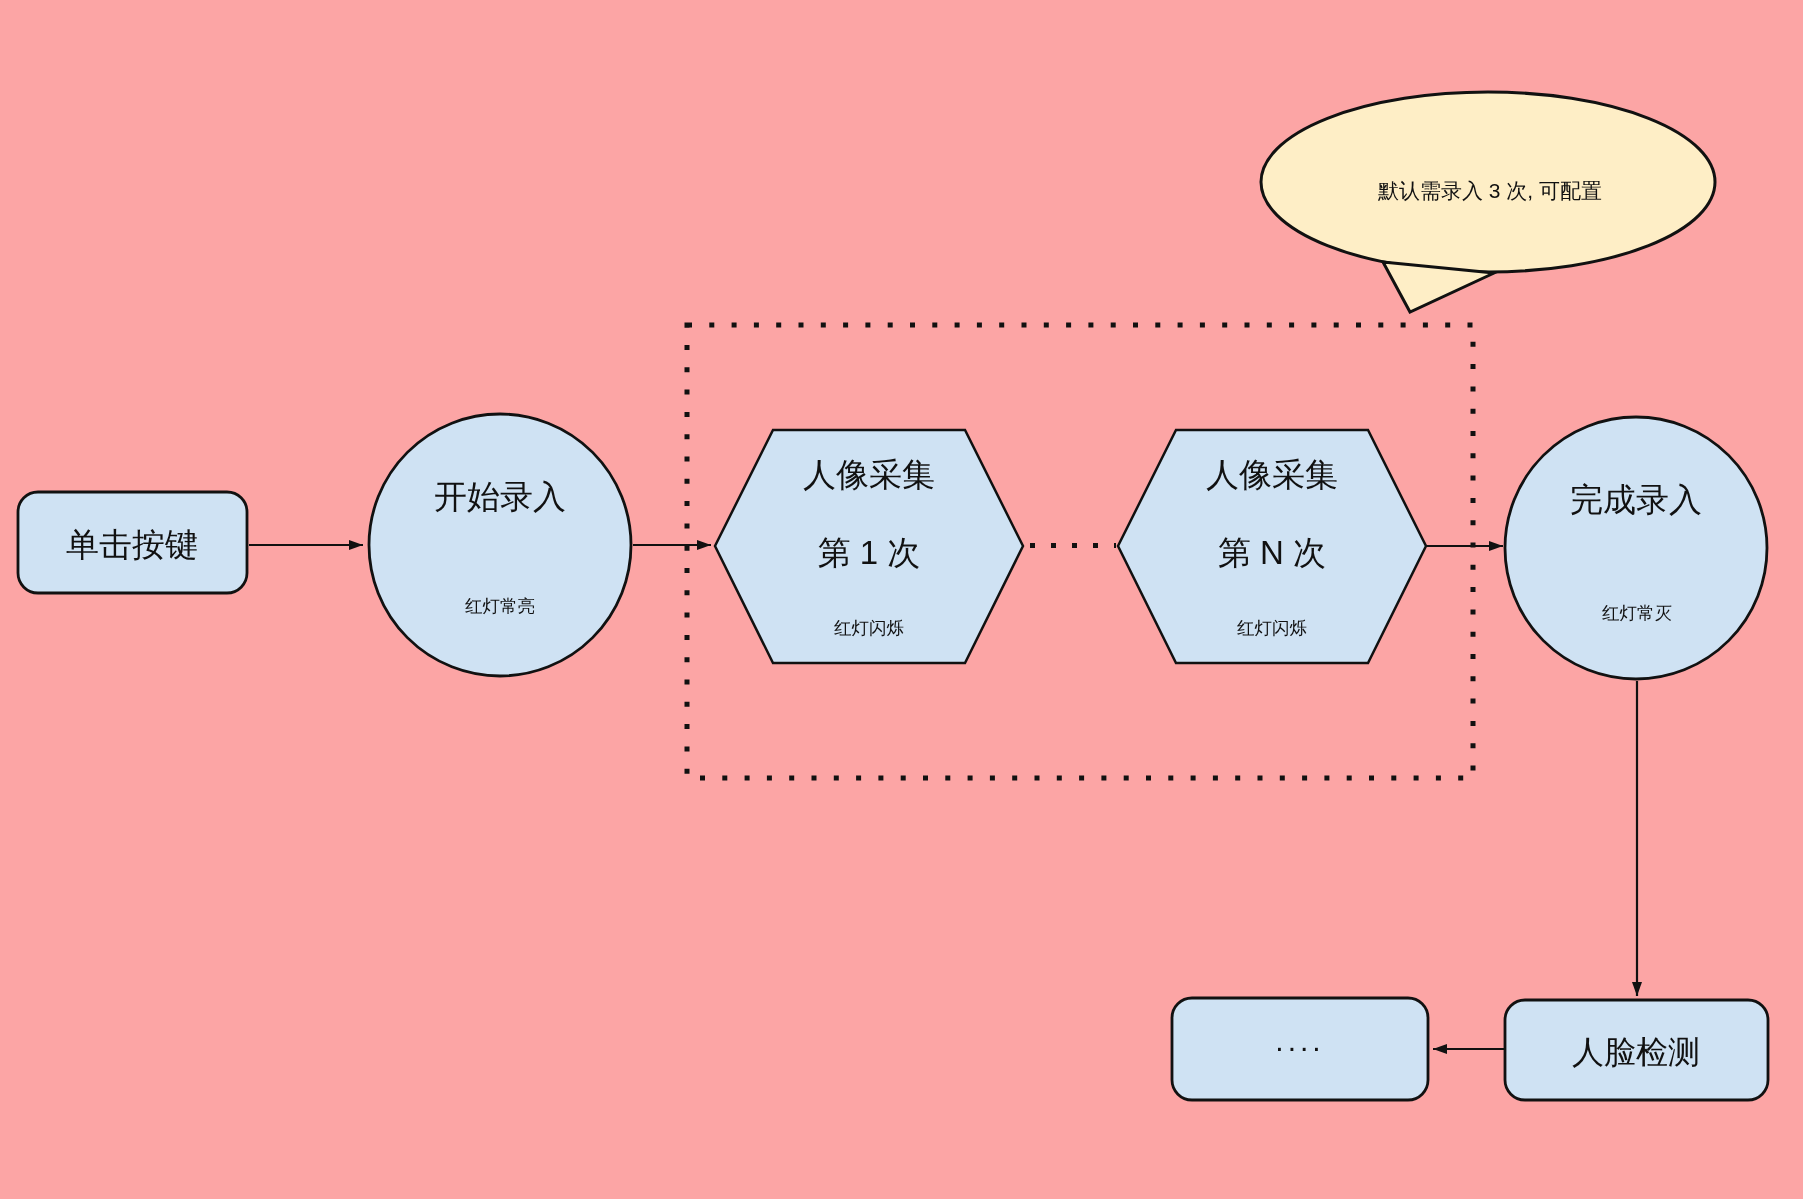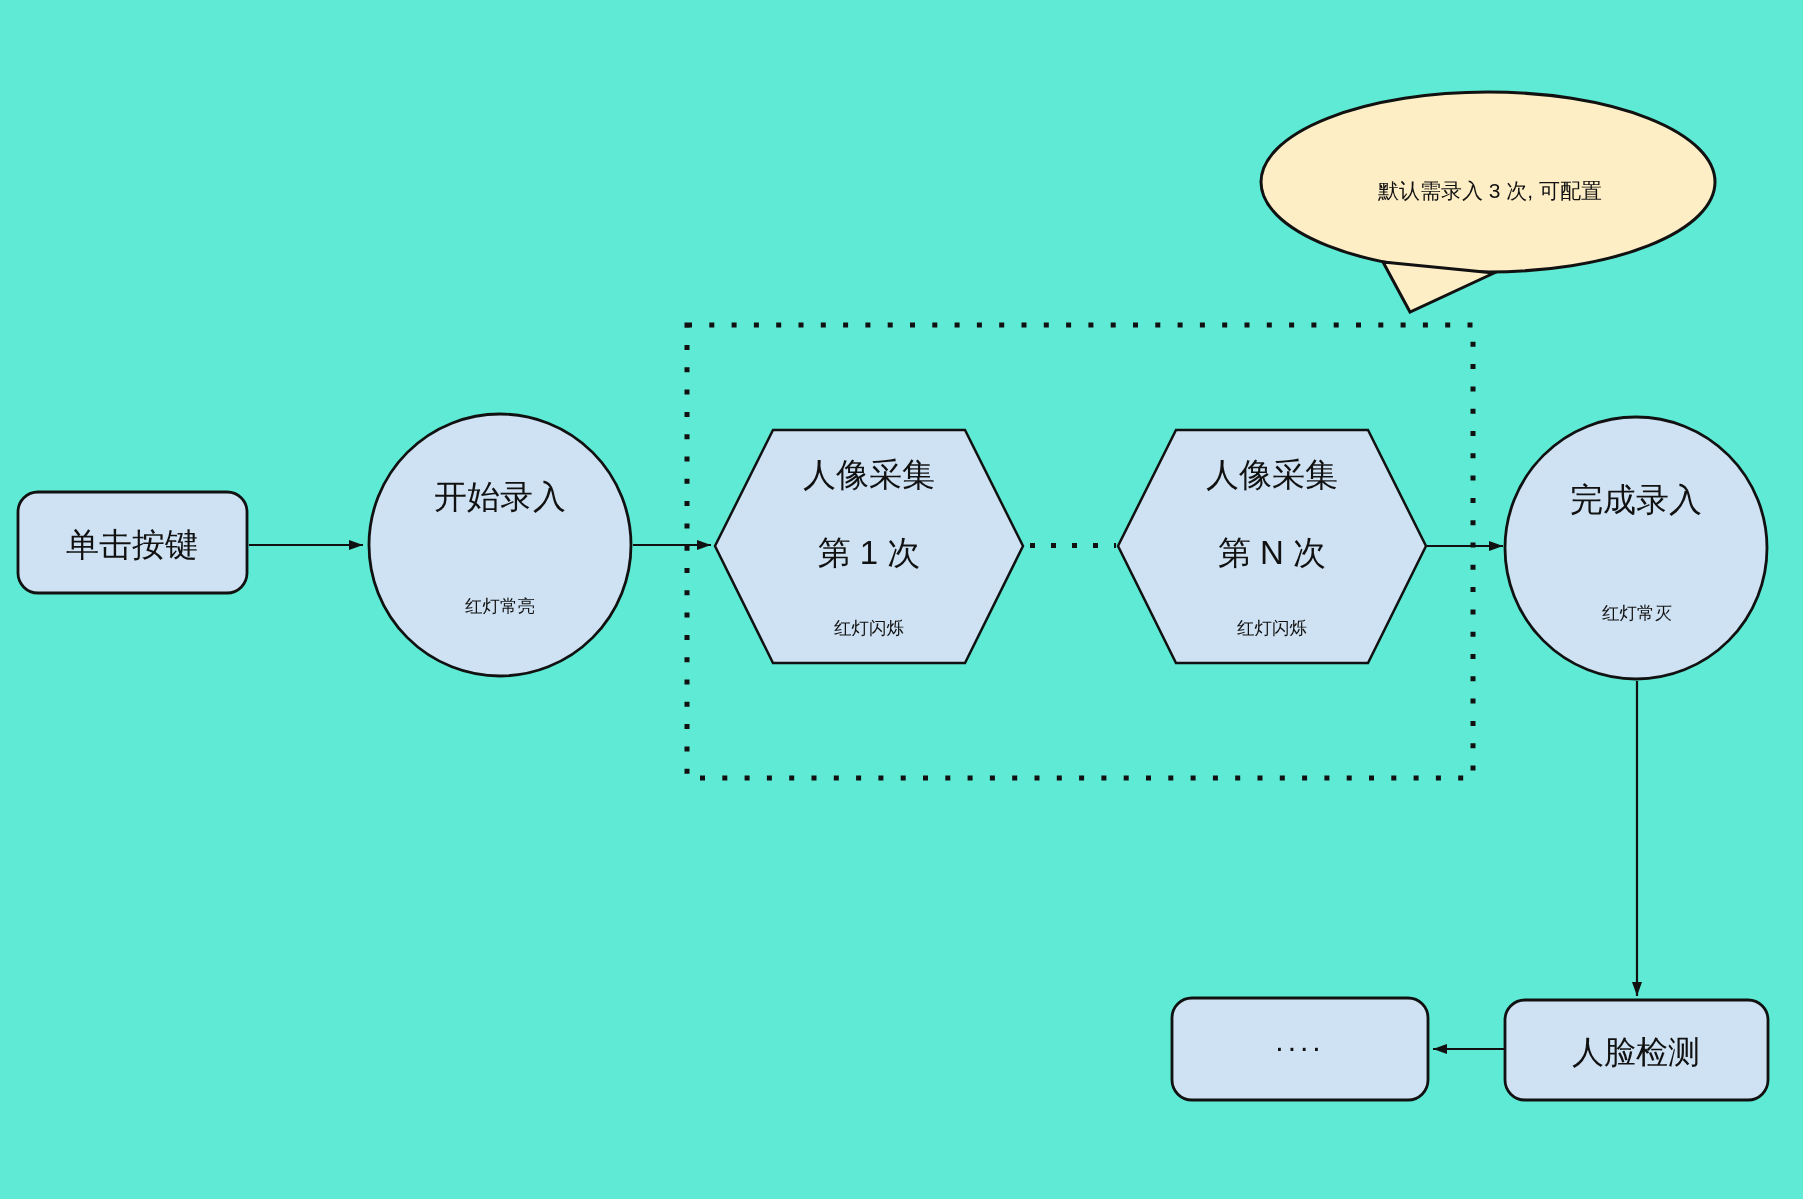--- a/index.html
+++ b/index.html
@@ -8,21 +8,21 @@
     background: #ffffff;
     width: 1803px;
     height: 1199px;
     overflow: hidden;
     font-family: "Liberation Sans", sans-serif;
   }
   .stage {
     position: relative;
     width: 1803px;
     height: 1199px;
-    background: #5eead4;
+    background: #fca5a5;
   }
   svg { display: block; }
   text {
     font-family: "Liberation Sans", "DejaVu Sans", sans-serif;
     fill: #111111;
   }
   .node-title   { font-size: 33px; }
   .node-sub     { font-size: 17.5px; }
   .bubble-text  { font-size: 21px; }
   .box-label    { font-size: 32px; }

